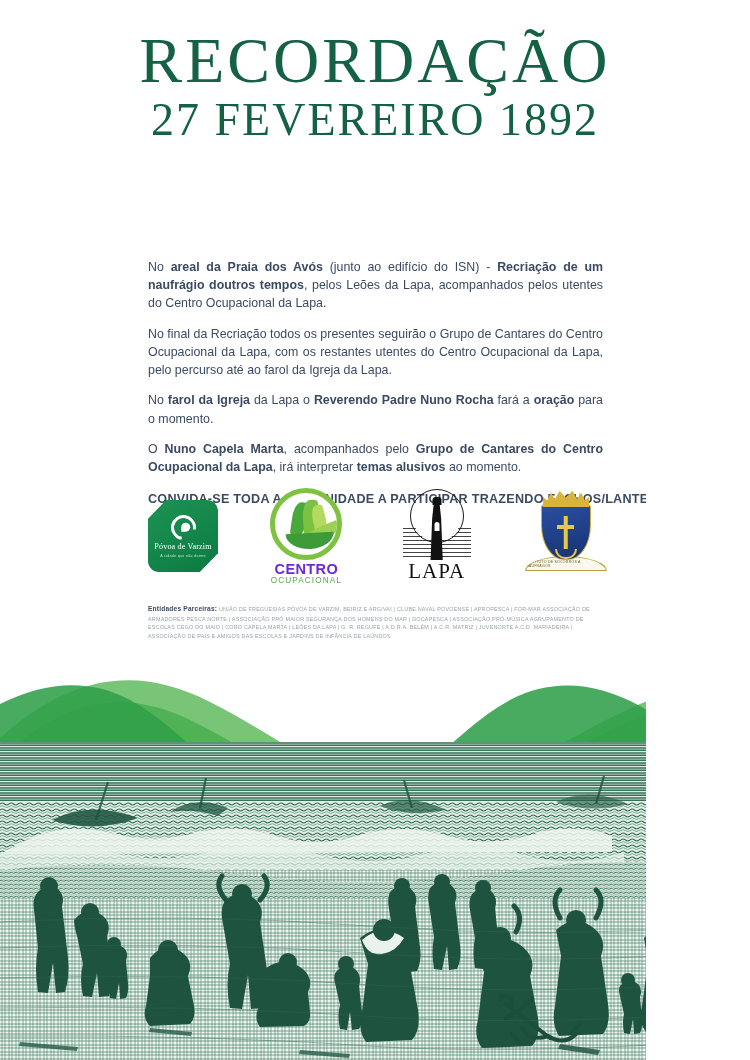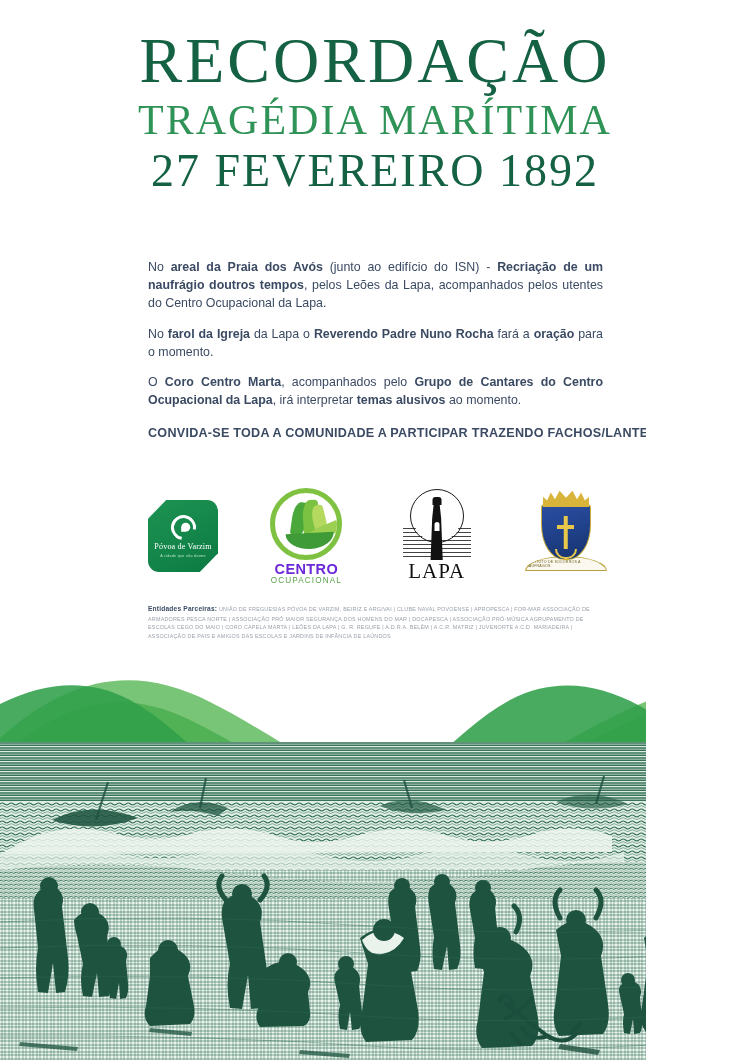--- a/index.html
+++ b/index.html
@@ -381,29 +381,29 @@
   }
   .engraving svg { display: block; }
 </style>
 </head>
 <body>
 
 <div class="poster">
 
   <div class="header-block">
     <div class="title-main">RECORDAÇÃO</div>
-    <div class="title-sub">TRAGÉDIA MARÍTIMA</div>
     <div class="title-year">27 FEVEREIRO 1892</div>
   </div>
 
 
   <div class="body-block">
     <p class="para"><span>No </span><b>areal da Praia dos Avós</b><span> (junto ao edifício do ISN) - </span><b>Recriação de um naufrágio doutros tempos</b><span>, pelos Leões da Lapa, acompanhados pelos utentes do Centro Ocupacional da Lapa.</span></p>
+    <p class="para"><span>No final da Recriação todos os presentes seguirão o Grupo de Cantares do Centro Ocupacional da Lapa, com os restantes utentes do Centro Ocupacional da Lapa, pelo percurso até ao farol da Igreja da Lapa.</span></p>
     <p class="para"><span>No </span><b>farol da Igreja</b><span> da Lapa o </span><b>Reverendo Padre Nuno Rocha</b><span> fará a </span><b>oração</b><span> para o momento.</span></p>
-    <p class="para"><span>O </span><b>Coro Centro Marta</b><span>, acompanhados pelo </span><b>Grupo de Cantares do Centro Ocupacional da Lapa</b><span>, irá interpretar </span><b>temas alusivos</b><span> ao momento.</span></p>
+    <p class="para"><span>O </span><b>Nuno Capela Marta</b><span>, acompanhados pelo </span><b>Grupo de Cantares do Centro Ocupacional da Lapa</b><span>, irá interpretar </span><b>temas alusivos</b><span> ao momento.</span></p>
     <div class="cta">CONVIDA-SE TODA A COMUNIDADE A PARTICIPAR TRAZENDO FACHOS/LANTERNAS</div>
   </div>
 
   <div class="logos">
 
     <div class="logo logo-povoa">
       <div class="povoa-mark">
         <div class="povoa-swirl"></div>
         <div class="povoa-name">Póvoa de Varzim</div>
         <div class="povoa-tag">A cidade que não dorme</div>

